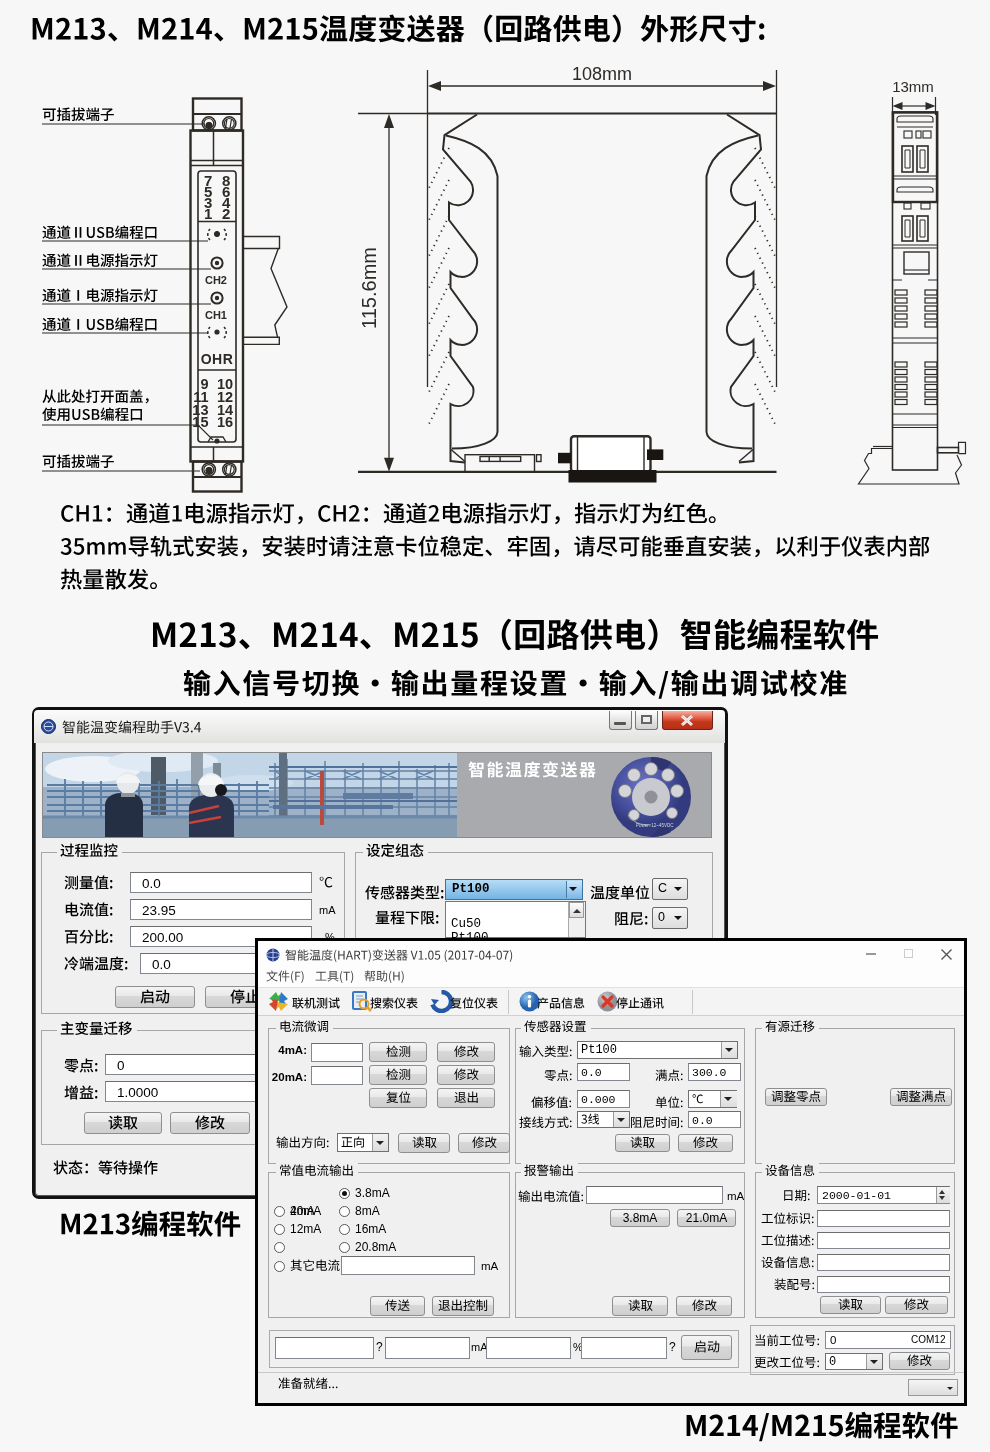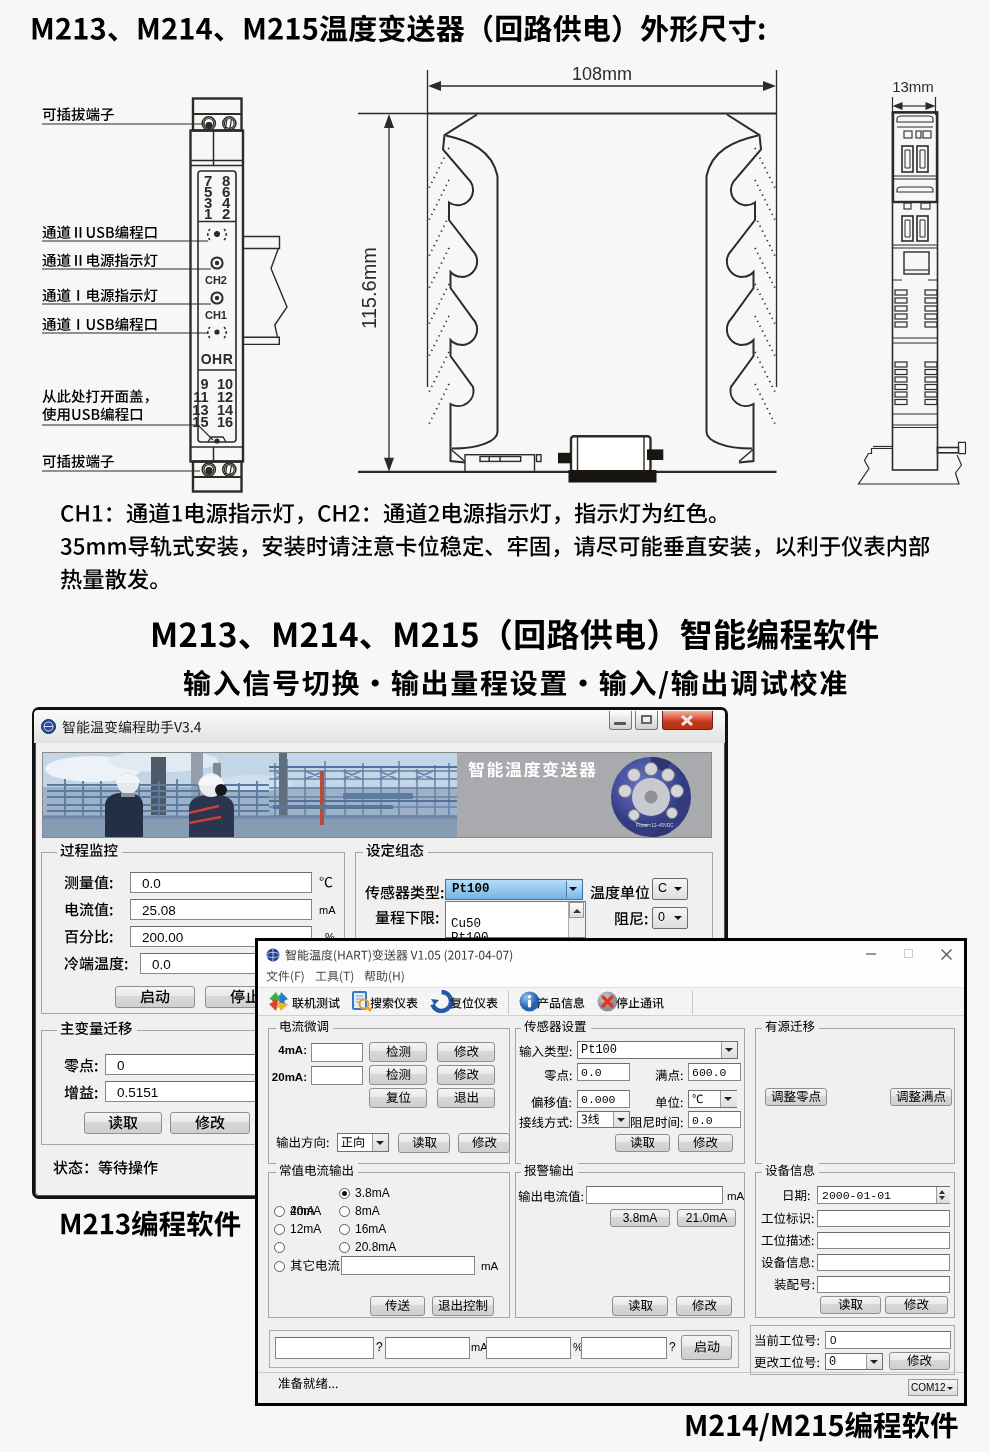--- a/index.html
+++ b/index.html
@@ -914,21 +914,21 @@
 <div style="position:absolute;left:64.0px;top:901.0px;width:51px;height:19px"><svg width="51" height="19" viewBox="0 0 51 19">
       <g fill="#000" transform="translate(0,14.20) scale(0.01500,-0.01500)">
         <use href="#g37" x="0"></use>
         <use href="#g136" x="1000"></use>
         <use href="#g134" x="2000"></use>
         <use href="#g135" x="3000"></use>
       </g>
     </svg></div>
 
 <div style="position:absolute;left:130.0px;top:899.0px;width:182.0px;height:21.0px;background:#fff;border:1px solid #828790;border-top-color:#6d6d6d;box-sizing:border-box"></div>
-<div style="position:absolute;left:142.0px;top:902.5px;font:normal 13.5px 'Liberation Sans',sans-serif;color:#000;white-space:nowrap;line-height:1.15;">25.08</div>
+<div style="position:absolute;left:142.0px;top:902.5px;font:normal 13.5px 'Liberation Sans',sans-serif;color:#000;white-space:nowrap;line-height:1.15;">23.95</div>
 
 <div style="position:absolute;left:64.0px;top:928.0px;width:51px;height:19px"><svg width="51" height="19" viewBox="0 0 51 19">
       <g fill="#000" transform="translate(0,14.20) scale(0.01500,-0.01500)">
         <use href="#g137" x="0"></use>
         <use href="#g138" x="1000"></use>
         <use href="#g139" x="2000"></use>
         <use href="#g135" x="3000"></use>
       </g>
     </svg></div>
 
@@ -1067,21 +1067,21 @@
 
 <div style="position:absolute;left:64.0px;top:1084.0px;width:36px;height:19px"><svg width="36" height="19" viewBox="0 0 36 19">
       <g fill="#000" transform="translate(0,14.20) scale(0.01500,-0.01500)">
         <use href="#g167" x="0"></use>
         <use href="#g168" x="1000"></use>
         <use href="#g135" x="2000"></use>
       </g>
     </svg></div>
 
 <div style="position:absolute;left:105.0px;top:1081.0px;width:207.0px;height:21.0px;background:#fff;border:1px solid #828790;border-top-color:#6d6d6d;box-sizing:border-box"></div>
-<div style="position:absolute;left:117.0px;top:1084.5px;font:normal 13.5px 'Liberation Sans',sans-serif;color:#000;white-space:nowrap;line-height:1.15;">0.5151</div>
+<div style="position:absolute;left:117.0px;top:1084.5px;font:normal 13.5px 'Liberation Sans',sans-serif;color:#000;white-space:nowrap;line-height:1.15;">1.0000</div>
 
 <div style="position:absolute;left:84.0px;top:1112.0px;width:78.0px;height:22.0px;background:linear-gradient(#f4f4f4,#e9e9e9 45%,#d8d8d8 46%,#cfcfcf);border:1px solid #8e8f8f;border-radius:3px;box-sizing:border-box"></div>
 <div style="position:absolute;left:108.0px;top:1113.5px"><svg width="31" height="19" viewBox="0 0 31 19">
       <g fill="#000" transform="translate(0,14.20) scale(0.01500,-0.01500)">
         <use href="#g169" x="0"></use>
         <use href="#g170" x="1000"></use>
       </g>
     </svg></div>
 
 <div style="position:absolute;left:170.0px;top:1112.0px;width:80.0px;height:22.0px;background:linear-gradient(#f4f4f4,#e9e9e9 45%,#d8d8d8 46%,#cfcfcf);border:1px solid #8e8f8f;border-radius:3px;box-sizing:border-box"></div>
@@ -1420,21 +1420,21 @@
 
 <div style="position:absolute;left:654.5px;top:1068.0px;width:30px;height:16px"><svg width="30" height="16" viewBox="0 0 30 16">
       <g fill="#000" transform="translate(0,12.00) scale(0.01250,-0.01250)">
         <use href="#g238" x="0"></use>
         <use href="#g237" x="1000"></use>
         <use href="#g225" x="2000"></use>
       </g>
     </svg></div>
 
 <div style="position:absolute;left:688.0px;top:1063.0px;width:53.0px;height:18.0px;background:#fff;border:1px solid #828790;border-top-color:#6d6d6d;box-sizing:border-box"></div>
-<div style="position:absolute;left:692.0px;top:1066.0px;font:normal 11.5px 'Liberation Mono',monospace;color:#000;white-space:nowrap;line-height:1.15;">600.0</div>
+<div style="position:absolute;left:692.0px;top:1066.0px;font:normal 11.5px 'Liberation Mono',monospace;color:#000;white-space:nowrap;line-height:1.15;">300.0</div>
 
 <div style="position:absolute;left:531.0px;top:1095.0px;width:42px;height:16px"><svg width="42" height="16" viewBox="0 0 42 16">
       <g fill="#000" transform="translate(0,12.00) scale(0.01250,-0.01250)">
         <use href="#g239" x="0"></use>
         <use href="#g240" x="1000"></use>
         <use href="#g241" x="2000"></use>
         <use href="#g225" x="3000"></use>
       </g>
     </svg></div>
 
@@ -1810,21 +1810,21 @@
         <use href="#g261" x="1000"></use>
         <use href="#g279" x="2000"></use>
         <use href="#g280" x="3000"></use>
         <use href="#g128" x="4000"></use>
         <use href="#g128" x="4278"></use>
         <use href="#g128" x="4556"></use>
       </g>
     </svg></div>
 
 <div style="position:absolute;left:908.0px;top:1379.0px;width:50.0px;height:17.0px;background:linear-gradient(#f5f5f5,#ddd);border:1px solid #999;box-sizing:border-box"></div>
-<div style="position:absolute;left:911.0px;top:1382.0px;font:normal 10px 'Liberation Sans',sans-serif;color:#000;white-space:nowrap;line-height:1.15;">COM12</div>
+<div style="position:absolute;left:911.0px;top:1334px;font:normal 10px 'Liberation Sans',sans-serif;color:#000;white-space:nowrap;line-height:1.15;">COM12</div>
 <div style="position:absolute;left:947.0px;top:1386.5px;width:0;height:0;border-left:3px solid transparent;border-right:3px solid transparent;border-top:3px solid #222"></div>
 
 <div style="position:absolute;left:59.0px;top:1209.0px;width:184px;height:32px"><svg width="184" height="32" viewBox="0 0 184 32">
       <g fill="#000" transform="translate(0,25.20) scale(0.02750,-0.02750)">
         <use href="#g0" x="0"></use>
         <use href="#g1" x="853"></use>
         <use href="#g2" x="1443"></use>
         <use href="#g3" x="2033"></use>
         <use href="#g98" x="2623"></use>
         <use href="#g99" x="3623"></use>

